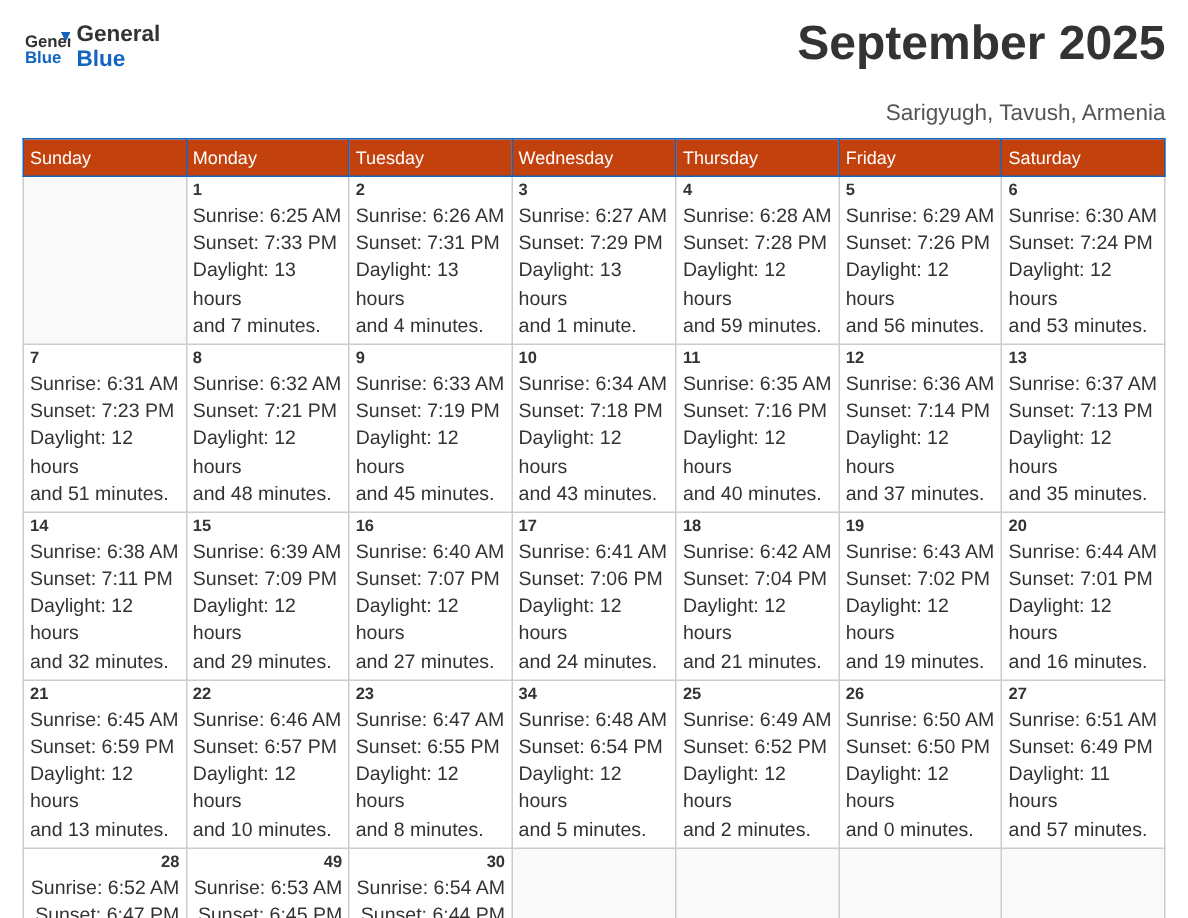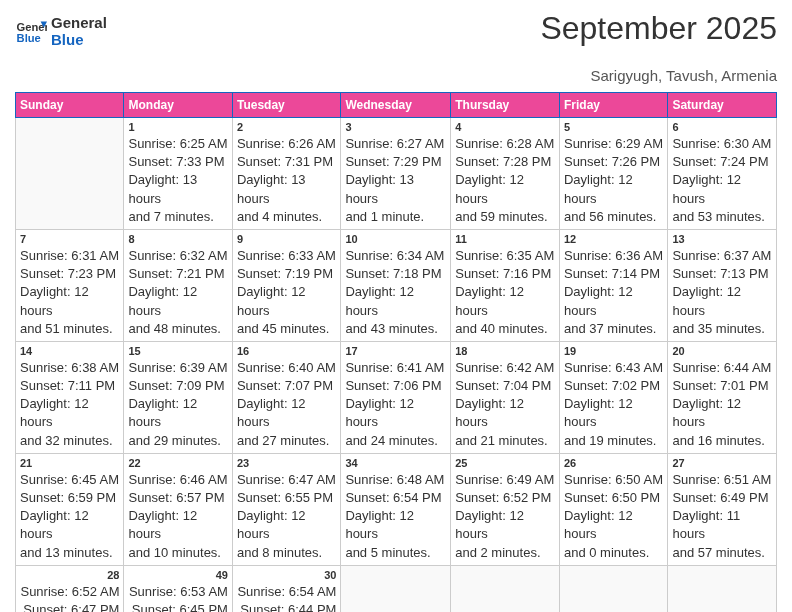--- a/index.html
+++ b/index.html
@@ -31,39 +31,39 @@
       width: 32px;
       height: 32px;
       margin-right: 4px;
     }
     .title-block {
       text-align: right;
     }
     .month-title {
       font-size: 32px;
       color: #333;
-      font-weight: normal;
+      font-weight: bold;
     }
     .subtitle {
       font-size: 15px;
       color: #555;
       margin-top: 20px;
     }
     .calendar {
       width: 100%;
       border-collapse: collapse;
       font-size: 10px;
     }
     .calendar thead th {
-      background-color: #ec4899;
+      background-color: #c2410c;
       color: #fff;
       padding: 5px 4px;
       text-align: left;
       font-size: 12px;
-      font-weight: bold;
+      font-weight: normal;
       border: 1px solid #1565c0;
     }
     .calendar tbody td {
       border: 1px solid #ccc;
       vertical-align: top;
       padding: 3px 4px;
       height: 78px;
       width: 113px;
     }
     .day-number {

